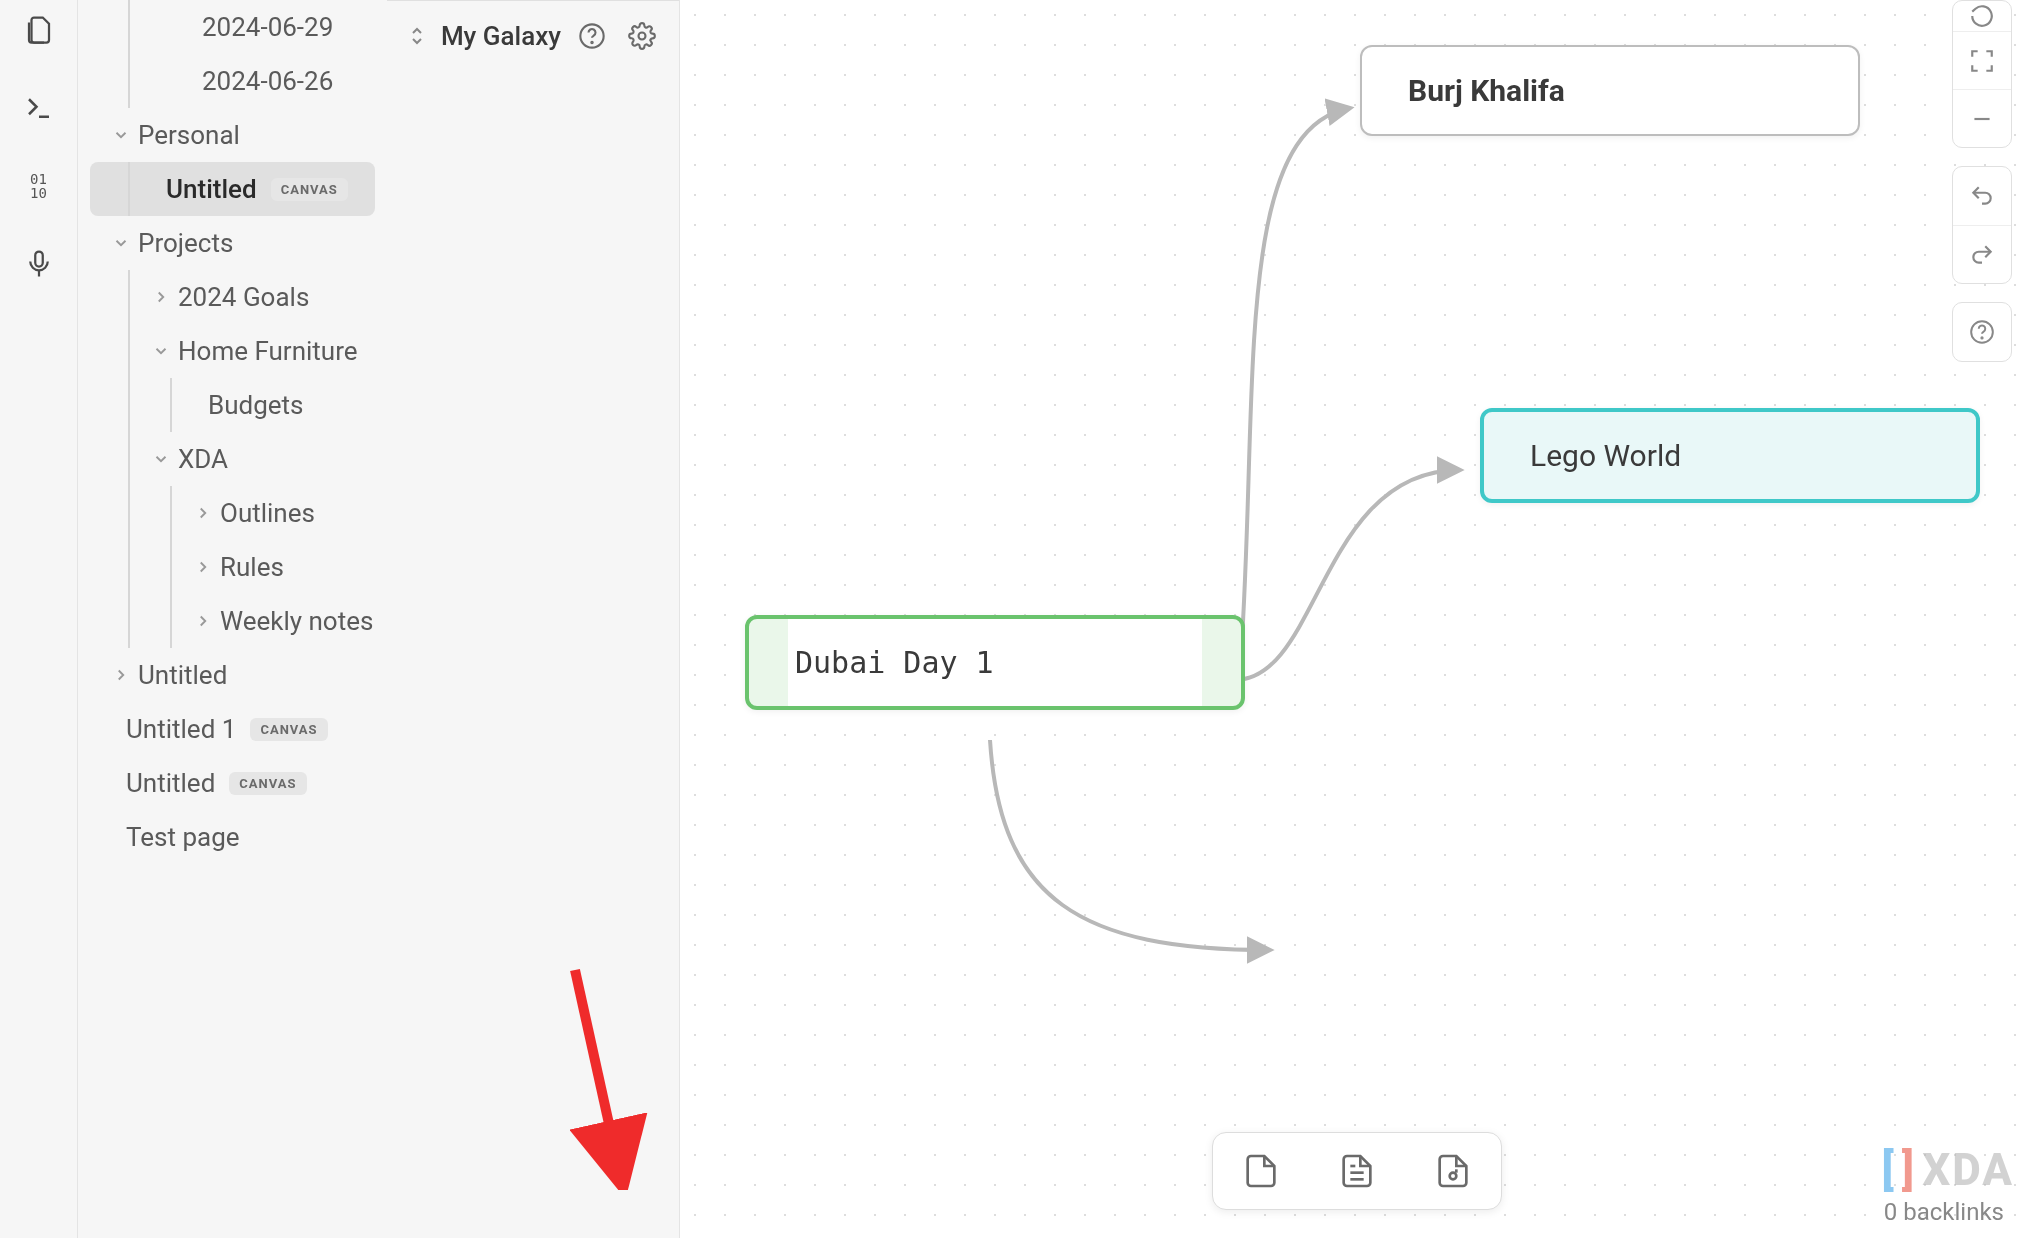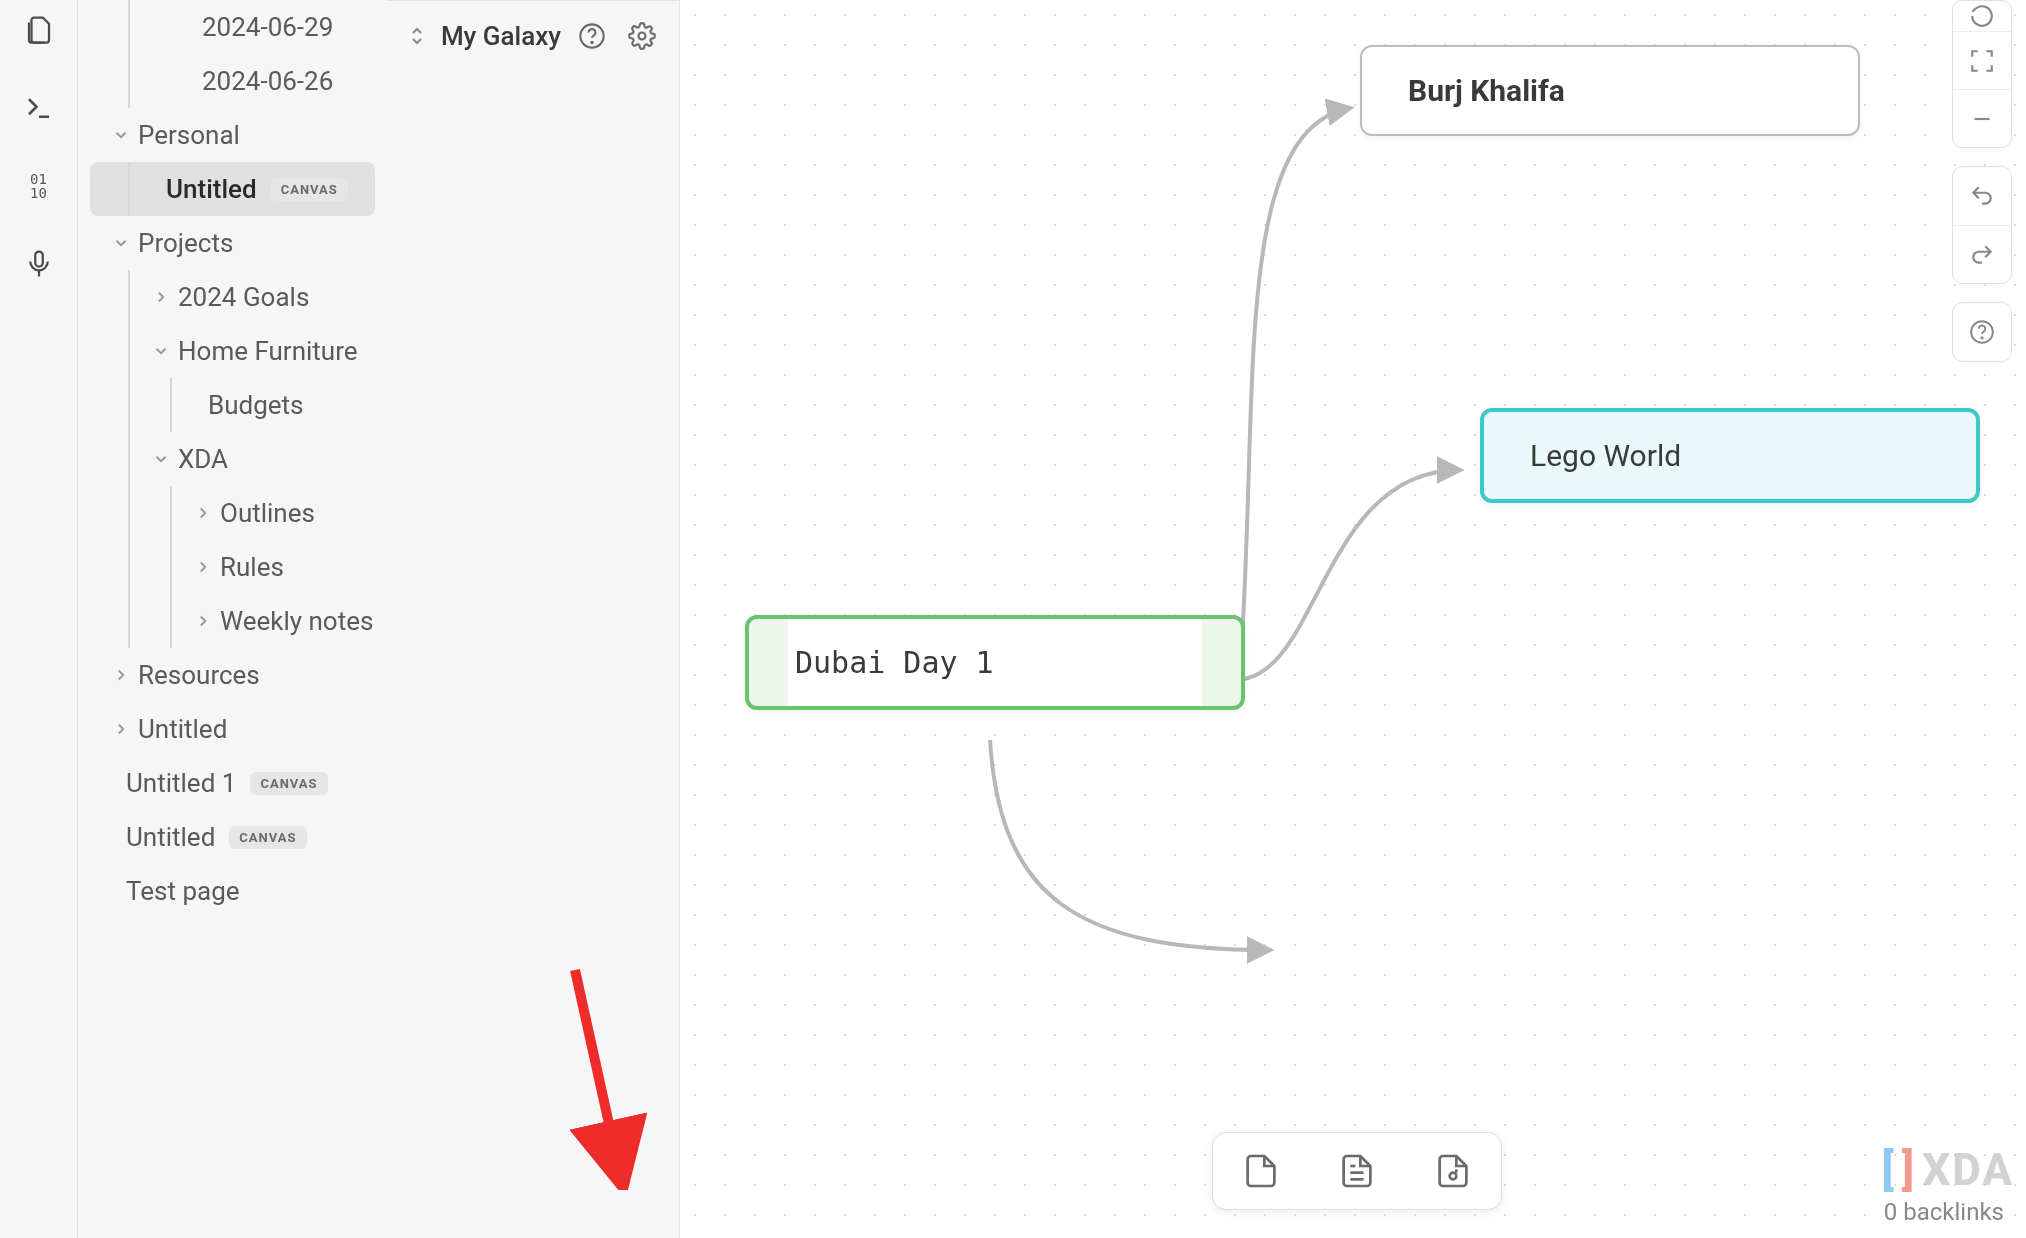--- a/index.html
+++ b/index.html
@@ -354,29 +354,20 @@
         </span>
         <span>Weekly notes</span>
       </div>
       <div class="tree-row">
         <span class="spacer" style="width:14px"></span>
         <span class="chev">
           <svg width="18" height="18" viewBox="0 0 24 24" fill="none" stroke="currentColor" stroke-width="2.5">
             <polyline points="9 6 15 12 9 18"></polyline>
           </svg>
         </span>
-        <span>Resources</span>
-      </div>
-      <div class="tree-row">
-        <span class="spacer" style="width:14px"></span>
-        <span class="chev">
-          <svg width="18" height="18" viewBox="0 0 24 24" fill="none" stroke="currentColor" stroke-width="2.5">
-            <polyline points="9 6 15 12 9 18"></polyline>
-          </svg>
-        </span>
         <span>Untitled</span>
       </div>
       <div class="tree-row">
         <span class="spacer" style="width:14px"></span>
         <span class="chev" style="width:10px"></span>
         <span>Untitled 1</span>
         <span class="badge">CANVAS</span>
       </div>
       <div class="tree-row">
         <span class="spacer" style="width:14px"></span>

